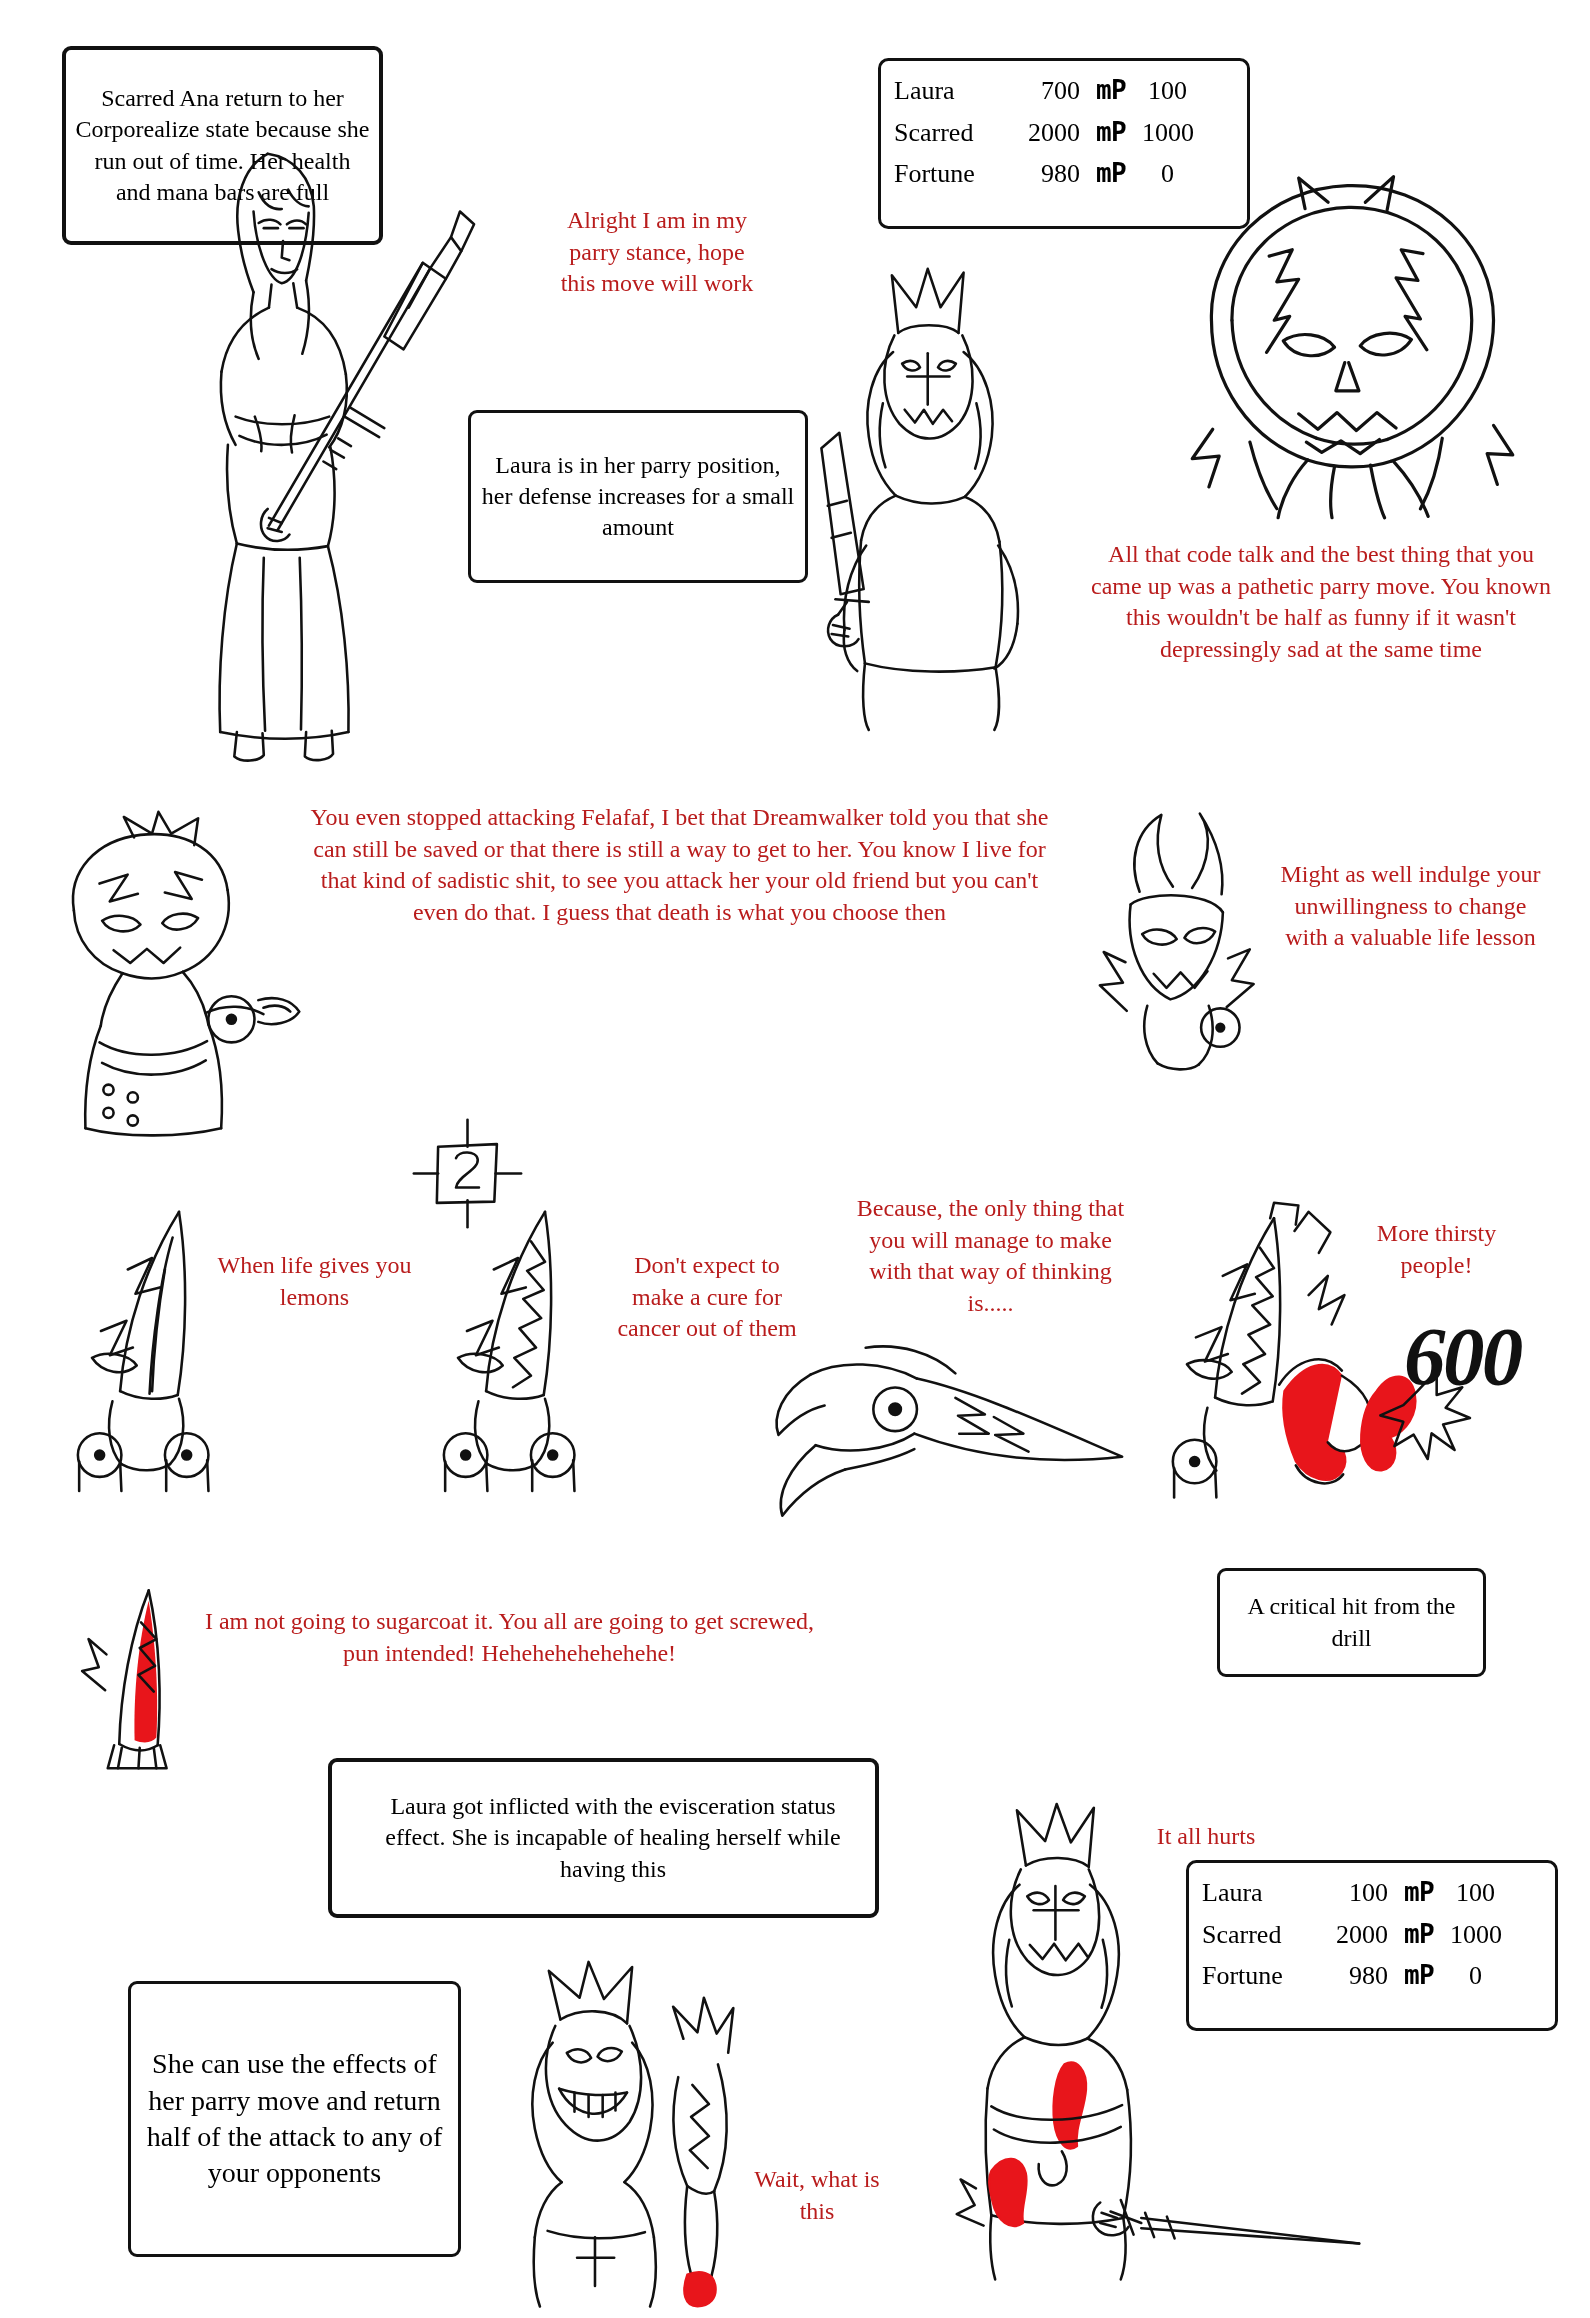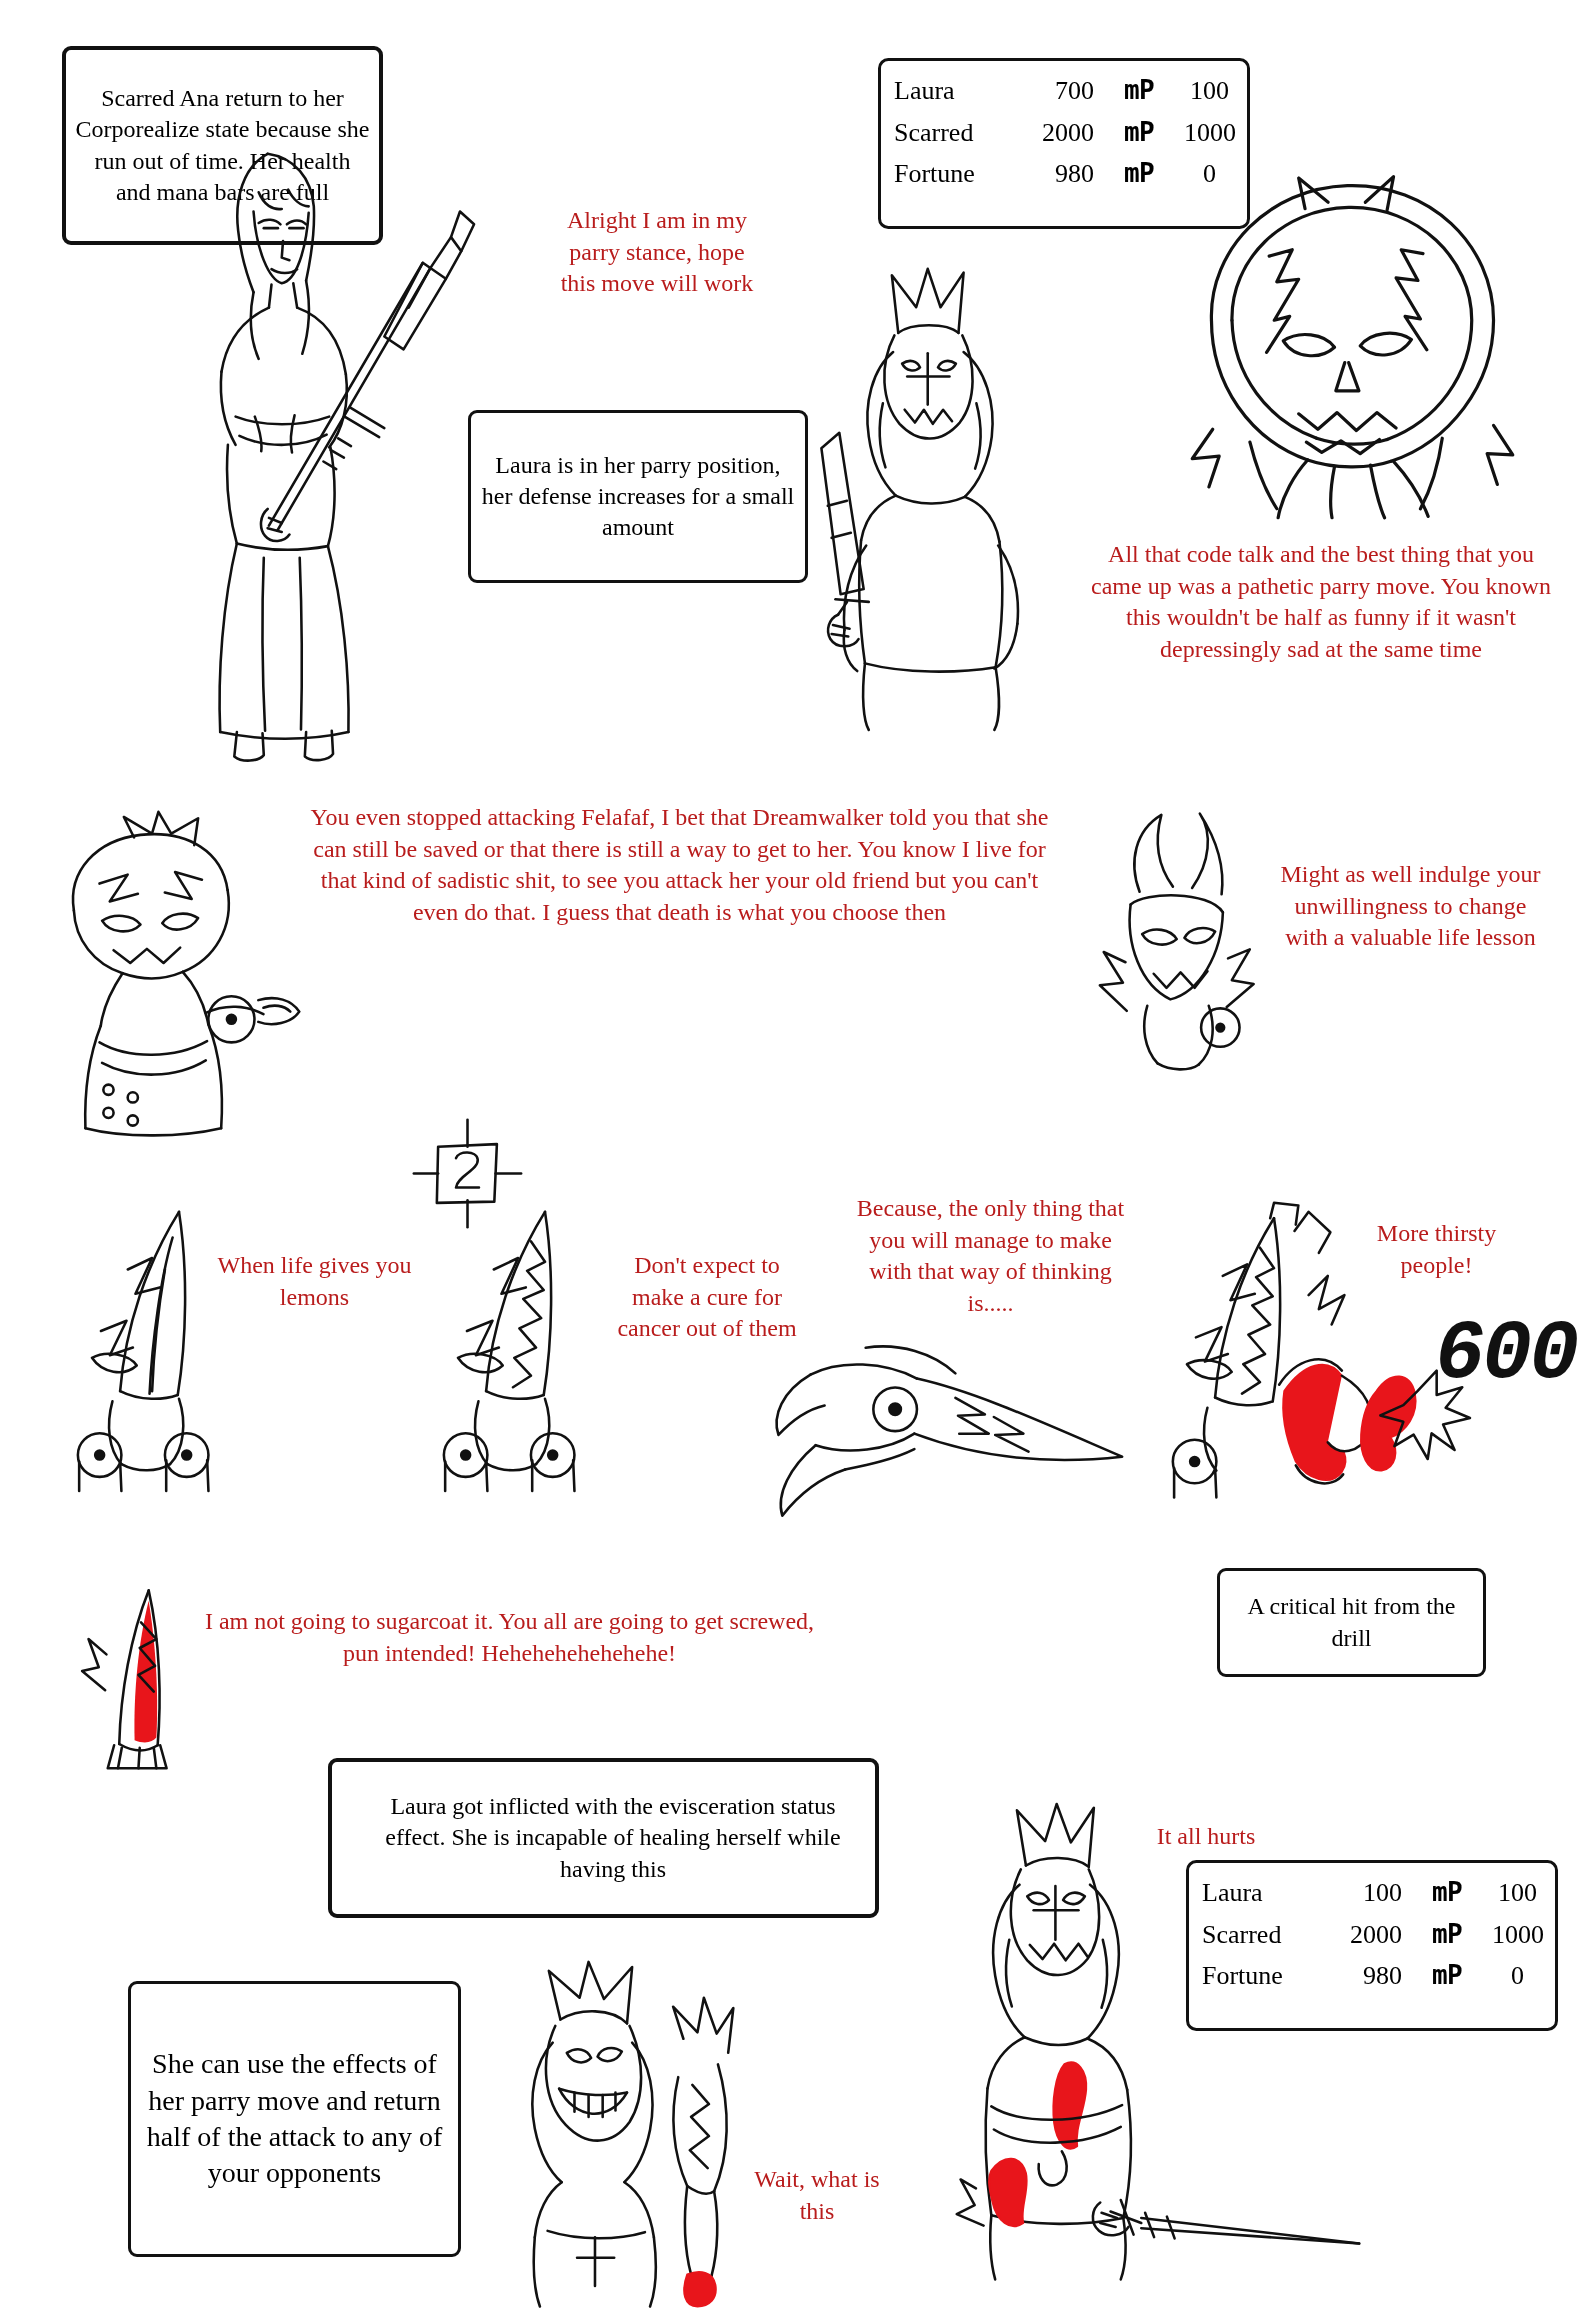--- a/index.html
+++ b/index.html
@@ -44,43 +44,42 @@
     box-sizing: border-box;
     border: 3.2px solid #111111;
     border-radius: 10.3px;
     background: #ffffff;
     padding: 9px 13px;
   }
   .stat-row {
     display: grid;
     grid-template-columns: 109px 71px 50px 51px;
     align-items: baseline;
-    column-gap: 20px;
+    column-gap: 6px;
     line-height: 1.6;
   }
   .stat-row .nm { text-align: left; }
   .stat-row .hp { text-align: right; }
   .stat-row .mplabel {
     text-align: center;
     font-family: "DejaVu Sans Mono", monospace;
     font-weight: bold;
     letter-spacing: -0.6px;
   }
   .stat-row .mp { text-align: center; }
   .art {
     position: absolute;
   }
   .art svg { display: block; overflow: visible; }
   .num600 {
     position: absolute;
-    font-family: Liberation Mono, monospace;
+    font-family: Liberation Serif, serif;
     font-weight: bold;
     font-style: italic;
     letter-spacing: -2.6px;
-    margin-left: 31px;
   }
 </style>
 </head>
 <body>
 
 <div id="page">
 
   <div class="box thick" style="left:62px; top:46px; width:321px; height:199px; font-size:24px;">
     <div class="inner">Scarred Ana return to her Corporealize state because she run out of time. Her health and mana bars are full</div>
   </div>

